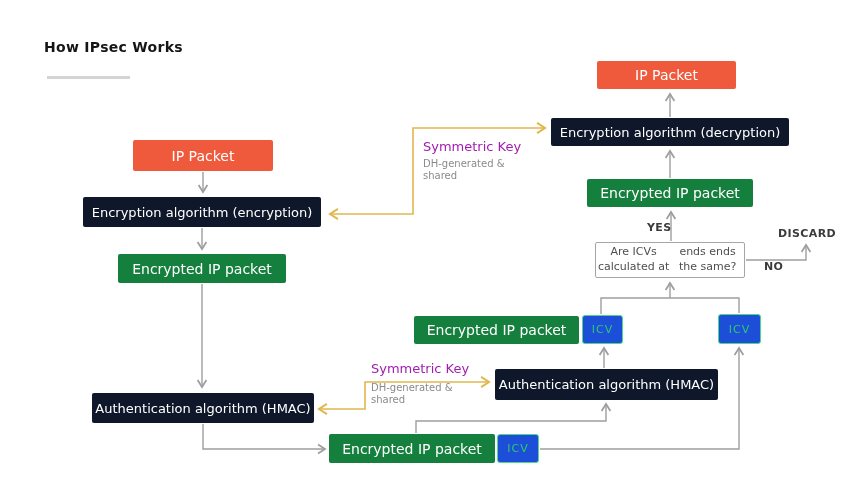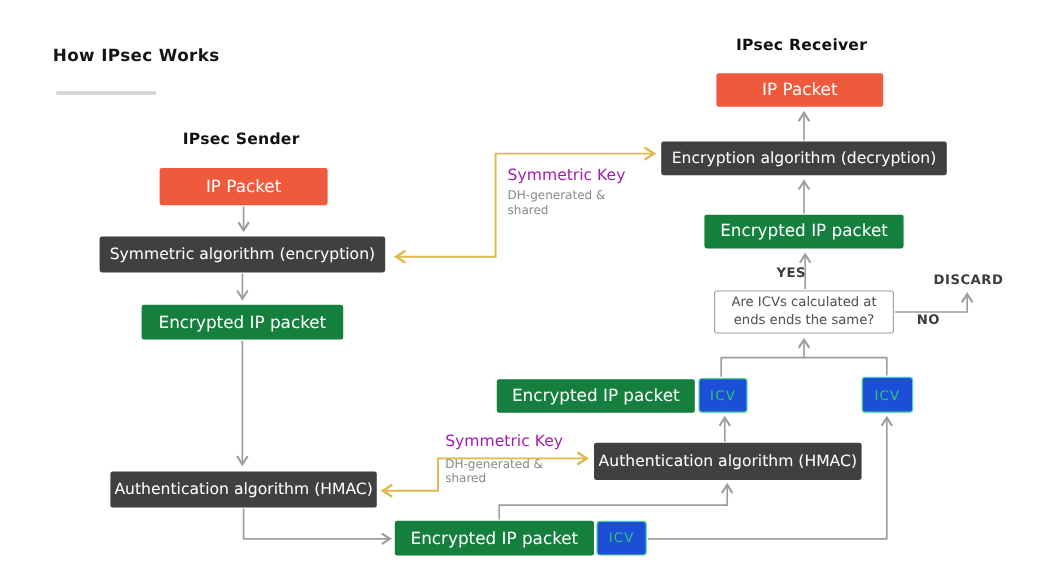--- a/index.html
+++ b/index.html
@@ -15,33 +15,33 @@
     left:47px;top:76px;width:83px;height:3px;background:#d4d4d4;
   }
   .col-header{
     font-size:13px;font-weight:700;color:#101010;text-align:center;width:170px;letter-spacing:.2px;
   }
   .box{
     display:flex;align-items:center;justify-content:center;
     color:#ffffff;border-radius:2px;white-space:nowrap;box-sizing:border-box;
   }
   .orange{background:#ef5a3d;}
-  .teal{background:#404040;}
+  .teal{background:#0f172a;}
   .green{background:#15803d;}
   .f14{font-size:14px;}
   .f13{font-size:13px;}
   .icv-box{
     background:#1d4ed8;border:1.5px solid #4fd68a;border-radius:3px;
     color:#2cc973;font-size:11px;letter-spacing:1px;
     display:flex;align-items:center;justify-content:center;box-sizing:border-box;
   }
   .decision{
     background:#ffffff;border:1px solid #a6a6a6;border-radius:2px;
     color:#4f4f4f;font-size:11px;line-height:1.35;text-align:center;
-    display:flex;flex-direction:column;align-items:center;justify-content:center;box-sizing:border-box;
+    display:flex;align-items:center;justify-content:center;box-sizing:border-box;
   }
   .tag{
     font-size:11px;font-weight:700;color:#3c3c3c;letter-spacing:.4px;
   }
   .symkey-title{font-size:13px;color:#a21caf;white-space:nowrap;}
   .symkey-sub{font-size:10px;color:#8a8a8a;line-height:1.22;white-space:nowrap;}
   svg#wires{position:absolute;left:0;top:0;z-index:0;}
   .node{z-index:1;}
 </style>
 </head>
@@ -75,25 +75,23 @@
     </g>
     <g stroke="#e0b84e" stroke-width="1.6" fill="none">
       <path d="M330,214 L413,214 L413,128 L545,128" marker-start="url(#arrY)" marker-end="url(#arrY)"></path>
       <path d="M319,409 L365,409 L365,382 L489,382" marker-start="url(#arrY)" marker-end="url(#arrY)"></path>
     </g>
   </svg>
 
   <div class="abs node" id="title">How IPsec Works</div>
   <div class="abs node" id="title-underline"></div>
 
-  <div class="abs node col-header" style="left:116px;top:109px;">IPsec Sender</div>
-  <div class="abs node col-header" style="left:583px;top:31px;">IPsec Receiver</div>
 
   <div class="abs node box orange f14" style="left:133px;top:140px;width:140px;height:31px;">IP Packet</div>
-  <div class="abs node box teal f13" style="left:83px;top:197px;width:238px;height:30px;">Symmetric algorithm (encryption)</div>
+  <div class="abs node box teal f13" style="left:83px;top:197px;width:238px;height:30px;">Encryption algorithm (encryption)</div>
   <div class="abs node box green f14" style="left:118px;top:254px;width:168px;height:29px;">Encrypted IP packet</div>
   <div class="abs node box teal f13" style="left:92px;top:393px;width:222px;height:30px;">Authentication algorithm (HMAC)</div>
 
   <div class="abs node box green f14" style="left:329px;top:434px;width:166px;height:29px;">Encrypted IP packet</div>
   <div class="abs node icv-box" style="left:497px;top:434px;width:42px;height:29px;">ICV</div>
 
   <div class="abs node box teal f13" style="left:495px;top:369px;width:223px;height:31px;">Authentication algorithm (HMAC)</div>
   <div class="abs node box green f14" style="left:414px;top:316px;width:165px;height:28px;">Encrypted IP packet</div>
   <div class="abs node icv-box" style="left:582px;top:315px;width:41px;height:29px;">ICV</div>
   <div class="abs node icv-box" style="left:718px;top:314px;width:43px;height:30px;">ICV</div>

